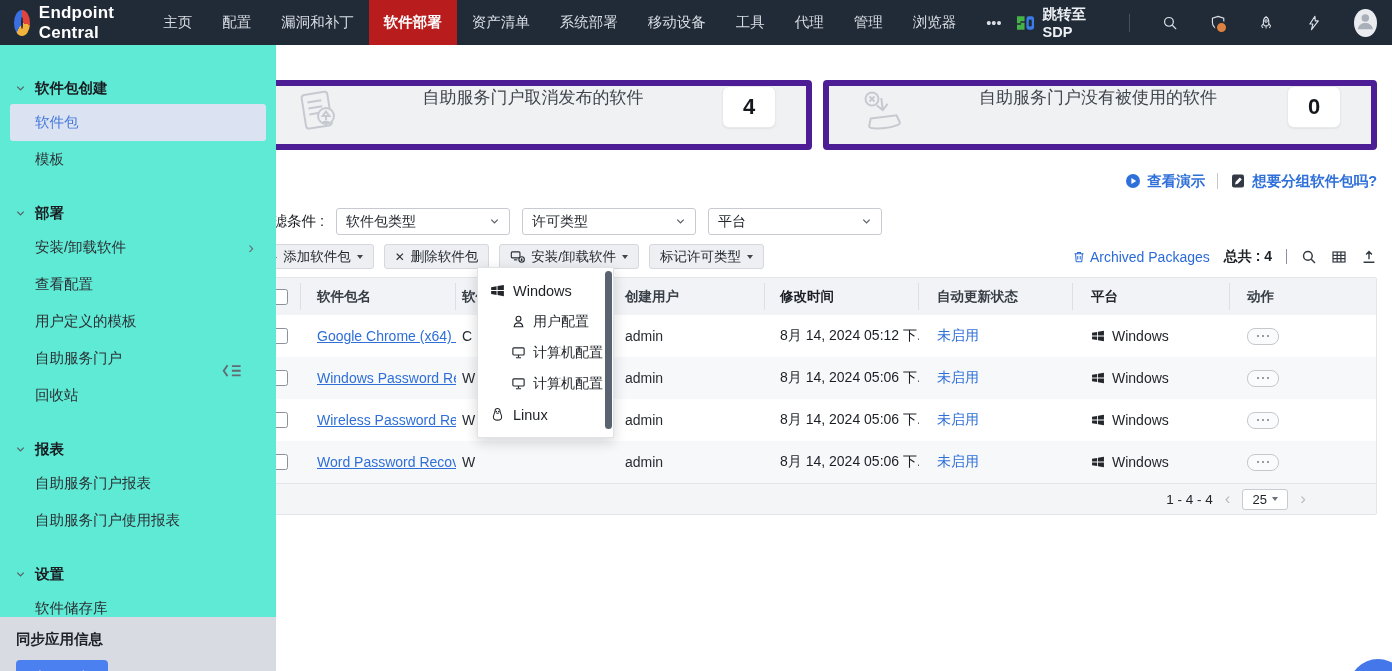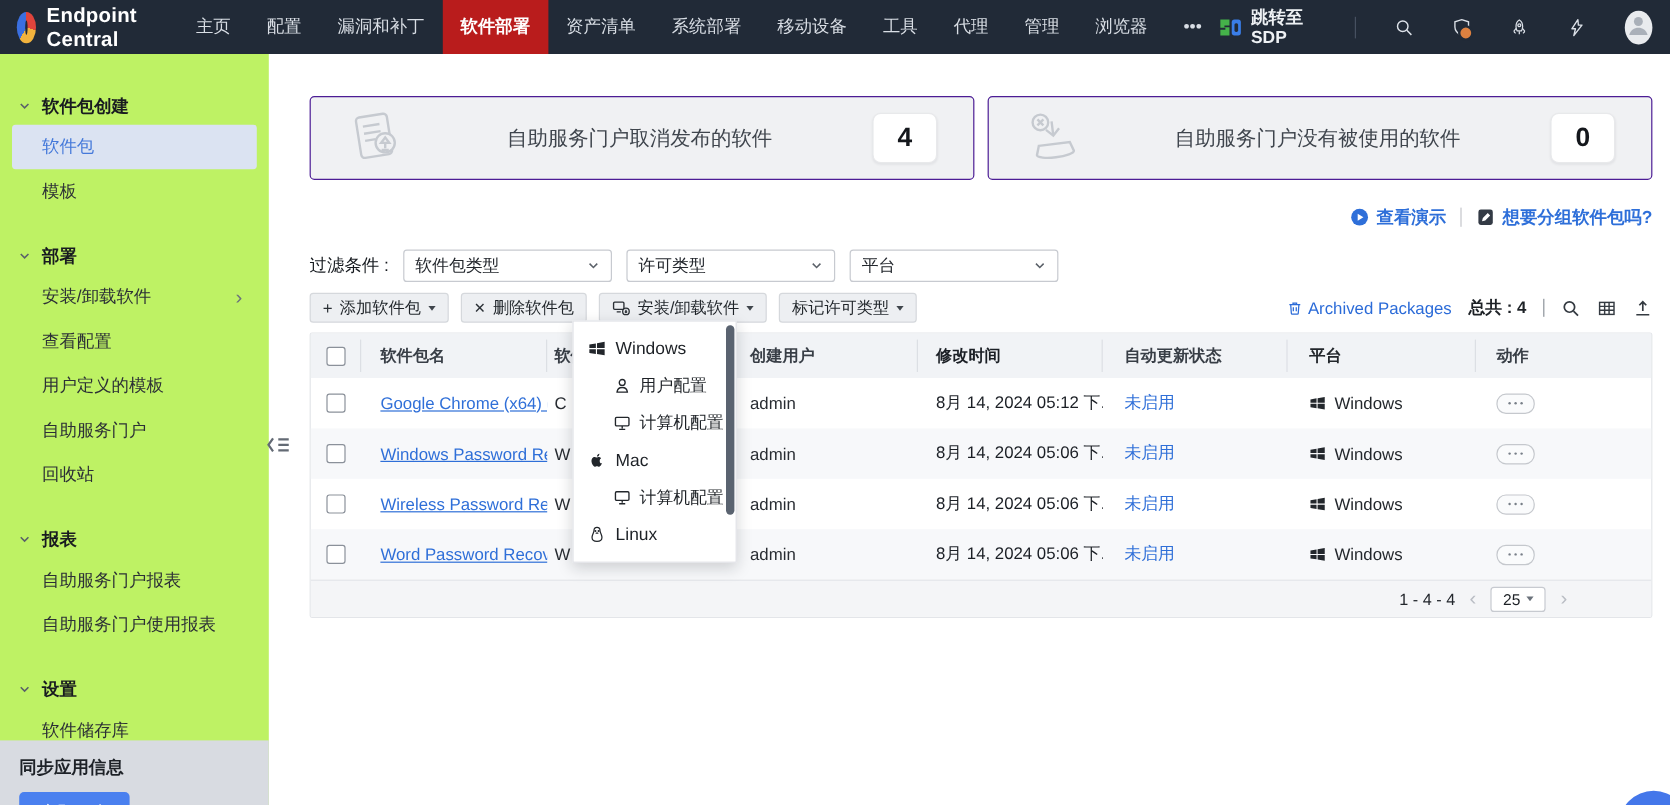--- a/index.html
+++ b/index.html
@@ -17,35 +17,35 @@
   .nav-item{display:flex;align-items:center;padding:0 15px;font-size:14.5px;color:#d9dee5;cursor:pointer;white-space:nowrap}
   .nav-item.active{background:#b91c1c;color:#fff;font-weight:700}
   .nav-right{margin-left:auto;display:flex;align-items:center;gap:32px}
   .sdp-link{display:flex;align-items:center;gap:7px;color:#eef1f4;font-size:14.5px;font-weight:700;cursor:pointer;text-decoration:none}
   .nav-divider{width:1px;height:18px;background:#465060}
   .nav-icon{width:20px;height:20px;color:#dce1e8;cursor:pointer;position:relative}
   .nav-icon svg{width:100%;height:100%}
   .badge-dot{position:absolute;right:-2px;bottom:-1px;width:9px;height:9px;border-radius:50%;background:#dd8140;border:2px solid #212a37}
   .avatar{width:28px;height:28px;border-radius:50%;background:#e9ebee;overflow:hidden;cursor:pointer}
   
-  .sidebar{position:absolute;left:0;top:45px;bottom:0;width:224px;background:#bef264;padding-top:27px;box-sizing:border-box;z-index:20}
+  .sidebar{position:absolute;left:0;top:45px;bottom:0;width:276px;background:#5eead4;padding-top:27px;box-sizing:border-box;z-index:20}
   .sb-section{margin-bottom:19px}
   .sb-header{display:flex;align-items:center;gap:9px;padding:0 15px;height:32px;font-size:14.5px;font-weight:700;color:#181b20;cursor:pointer}
   .sb-header svg{width:11px;height:11px;color:#596069}
   .sb-item{display:flex;align-items:center;height:37px;margin:0 10px;padding-left:25px;font-size:14.5px;color:#2c3036;border-radius:3px;cursor:pointer}
   .sb-item.active{background:#dbe3f2;color:#4579da}
   .sb-arrow{margin-left:auto;padding-right:12px;color:#6b727c;font-size:17px;line-height:1}
   .collapse-toggle{position:absolute;left:221px;top:317px;width:24px;height:18px;cursor:pointer;z-index:45}
   .sync-block{position:absolute;left:0;right:0;top:572px;height:120px;background:#d8dbe1;padding:13px 16px;box-sizing:border-box}
   .sync-title{font-size:14.5px;font-weight:700;color:#1d2127}
   .sync-btn{margin-top:11px;background:#4a80ef;color:#fff;border:none;border-radius:4px;font-size:14px;padding:9px 18px;font-family:inherit;cursor:pointer}
   
   .content{position:absolute;left:232px;top:45px;right:0;bottom:0;background:#fff;padding:0 15px 0 26px;box-sizing:border-box}
   .cards{display:flex;gap:11px;margin-top:35px}
-  .card{flex:1;height:70px;background:#f0f1f3;border:1px solid #4c1d95;border-radius:4px;display:flex;align-items:center;padding:0 0 0 28px;box-sizing:border-box}
+  .card{flex:1;height:70px;background:#f0f1f3;border:6px solid #4c1d95;border-radius:4px;display:flex;padding:0 0 0 28px;box-sizing:border-box}
   .card-icon{width:52px;height:52px;color:#c6cad0}
   .card-icon svg{width:100%;height:100%}
   .card-label{margin:0 auto;font-size:17px;color:#3f454d}
   .card-value{width:52px;height:40px;background:#fff;border:1px solid #e8e9eb;border-radius:7px;box-shadow:0 1px 2px rgba(20,24,30,.06);
     display:flex;align-items:center;justify-content:center;font-size:22px;font-weight:700;color:#14171c;margin-right:30px;flex:none}
   .quick-links{display:flex;justify-content:flex-end;align-items:center;gap:12px;margin-top:21px;height:20px}
   .ql{display:flex;align-items:center;gap:6px;color:#2e6fd9;font-size:14.5px;font-weight:600;cursor:pointer;text-decoration:none}
   .ql svg{width:16px;height:16px;flex:none}
   .ql-divider{width:1px;height:16px;background:#c3c6cb}
   .filter-row{display:flex;align-items:center;gap:12px;margin-top:17px}
@@ -602,28 +602,20 @@
     </div>
     <div class="menu-row menu-child">
       <span style="display:flex;width:14px">
         <svg viewBox="0 0 16 16" fill="none" stroke="currentColor" stroke-width="1.2">
           <rect x="2" y="3" width="12" height="7.6" rx="1"></rect>
           <path d="M8 10.6v2.2M5.3 13.6h5.4"></path>
         </svg>
       </span>
       <span>计算机配置</span>
     </div>
-    <div class="menu-row menu-group">
-      <span style="display:flex;width:15px">
-        <svg viewBox="0 0 24 24" fill="currentColor">
-          <path d="M18.7 16.2c-.4.9-.6 1.3-1.1 2-.7 1.1-1.7 2.4-2.9 2.4-1.1 0-1.4-.7-2.8-.7s-1.8.7-2.8.7c-1.2 0-2.1-1.2-2.8-2.2C4.4 15.5 4.2 11.9 5.3 10c.8-1.4 2.1-2.2 3.3-2.2 1.2 0 2 .7 3 .7.9 0 1.5-.7 2.9-.7 1.1 0 2.2.6 3 1.6-2.6 1.4-2.2 5.1-.8 6.8zM14.4 6c.5-.7.9-1.6.8-2.6-.8 0-1.8.6-2.4 1.3-.5.6-1 1.6-.8 2.5.9.1 1.8-.5 2.4-1.2z"></path>
-        </svg>
-      </span>
-      <span>Mac</span>
-    </div>
     <div class="menu-row menu-child">
       <span style="display:flex;width:14px">
         <svg viewBox="0 0 16 16" fill="none" stroke="currentColor" stroke-width="1.2">
           <rect x="2" y="3" width="12" height="7.6" rx="1"></rect>
           <path d="M8 10.6v2.2M5.3 13.6h5.4"></path>
         </svg>
       </span>
       <span>计算机配置</span>
     </div>
     <div class="menu-row menu-group">

